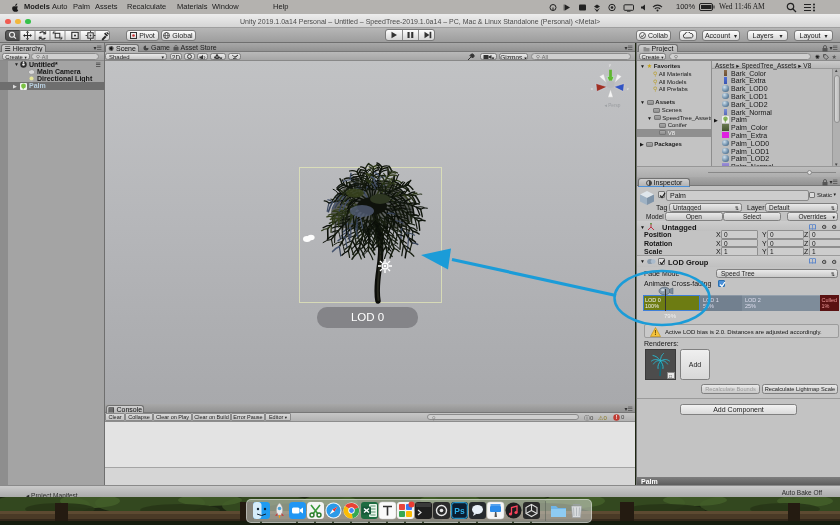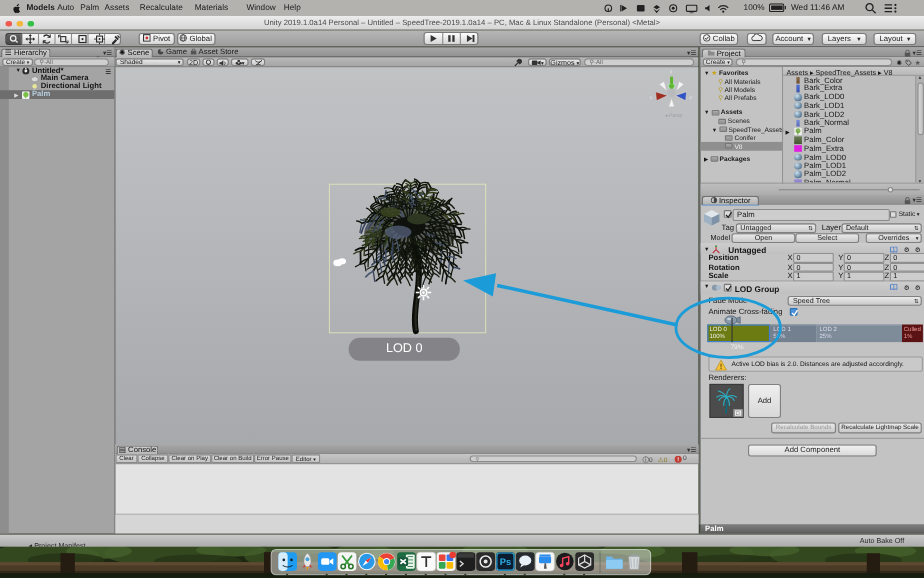--- a/index.html
+++ b/index.html
@@ -98,22 +98,22 @@
 <div id="menubar" class="abs">
   <svg class="mi" style="left:11px;top:3px;" width="8" height="9" viewBox="0 0 8 9">
       <path d="M4.6 1.6 C5 0.9 5.7 0.5 6.3 0.5 C6.3 1.2 6 1.8 5.6 2.2 C5.2 2.6 4.6 2.9 4.1 2.8 C4 2.2 4.3 1.9 4.6 1.6 Z M6.7 8 C6.2 8.7 5.7 9 5.1 8.8 C4.7 8.6 4.3 8.6 3.8 8.8 C3.2 9 2.7 8.8 2.2 8.1 C1.1 6.7 0.8 4.8 1.6 3.8 C2.2 3.1 3.1 3 3.7 3.3 C4.2 3.5 4.5 3.5 5 3.3 C5.7 3 6.5 3.1 7 3.8 C6.4 4.3 6.1 4.9 6.2 5.7 C6.3 6.4 6.6 6.9 7.2 7.2 C7.1 7.5 6.9 7.7 6.7 8 Z" fill="#1b1b1b"></path>
     </svg>
   <span class="mi" style="left:24px;font-weight:bold;">Models</span>
   <span class="mi" style="left:52px;">Auto</span>
   <span class="mi" style="left:73px;">Palm</span>
   <span class="mi" style="left:95px;">Assets</span>
   <span class="mi" style="left:127px;">Recalculate</span>
   <span class="mi" style="left:177px;">Materials</span>
-  <span class="mi" style="left:224px;">Window</span>
-  <span class="mi" style="left:258px;">Help</span>
+  <span class="mi" style="left:212px;">Window</span>
+  <span class="mi" style="left:273px;">Help</span>
   <svg class="mi" style="left:549px;top:3px;" width="122" height="9" viewBox="0 0 122 9" fill="#222">
     <circle cx="4" cy="4.5" r="3" fill="none" stroke="#222" stroke-width="1"></circle>
       <path d="M4 4.5 v3" stroke="#222" stroke-width="1"></path>
     <path d="M16 1.5 l5 3 -5 3 z"></path>
       <path d="M15.2 1.5 v6" stroke="#222" stroke-width="0.8"></path>
     <rect x="30" y="1.5" width="7" height="6" rx="1"></rect>
     <path d="M48 1.5 l3 2 -3 2 -3 -2 z M45 5 l3 2 3 -2 -3 4 z"></path>
     <circle cx="63" cy="4.5" r="3.2" fill="none" stroke="#222" stroke-width="1"></circle>
       <circle cx="63" cy="4.5" r="1.3"></circle>
     <rect x="75" y="1.8" width="9.5" height="5.5" rx="0.8" fill="none" stroke="#222" stroke-width="1"></rect>
@@ -121,21 +121,21 @@
     <path d="M92 3.5 h1.5 L96 1.5 v6 L93.5 5.5 H92 Z"></path>
     <path d="M104 4.2 a6 6 0 0 1 9 0 M105.8 5.9 a3.6 3.6 0 0 1 5.4 0" fill="none" stroke="#222" stroke-width="1.1"></path>
       <circle cx="108.5" cy="7.6" r="1"></circle>
   </svg>
   <span class="mi" style="left:676px;font-size:7.5px;">100%</span>
   <svg class="mi" style="left:699px;top:3px;" width="16" height="8" viewBox="0 0 16 8">
       <rect x="0.5" y="0.5" width="13" height="7" rx="1.5" fill="none" stroke="#222"></rect>
       <rect x="2" y="2" width="10.5" height="4" fill="#222"></rect>
       <path d="M15 2.5v3" stroke="#222"></path>
     </svg>
-  <span class="mi" style="left:719px;">Wed 11:46 AM</span>
+  <span class="mi" style="left:719px;font-family:Liberation Serif, serif;">Wed 11:46 AM</span>
   <svg class="mi" style="left:786px;top:2px;" width="11" height="11" viewBox="0 0 11 11" fill="none" stroke="#222" stroke-width="1.2">
       <circle cx="4.5" cy="4.5" r="3.2"></circle>
       <path d="M7 7l3 3"></path>
     </svg>
   <svg class="mi" style="left:804px;top:3px;" width="12" height="9" viewBox="0 0 12 9" stroke="#222" stroke-width="1.2">
       <path d="M0 1.5h7M0 4.5h7M0 7.5h7"></path>
       <circle cx="10" cy="1.5" r="1" fill="#222" stroke="none"></circle>
       <circle cx="10" cy="4.5" r="1" fill="#222" stroke="none"></circle>
       <circle cx="10" cy="7.5" r="1" fill="#222" stroke="none"></circle>
     </svg>

